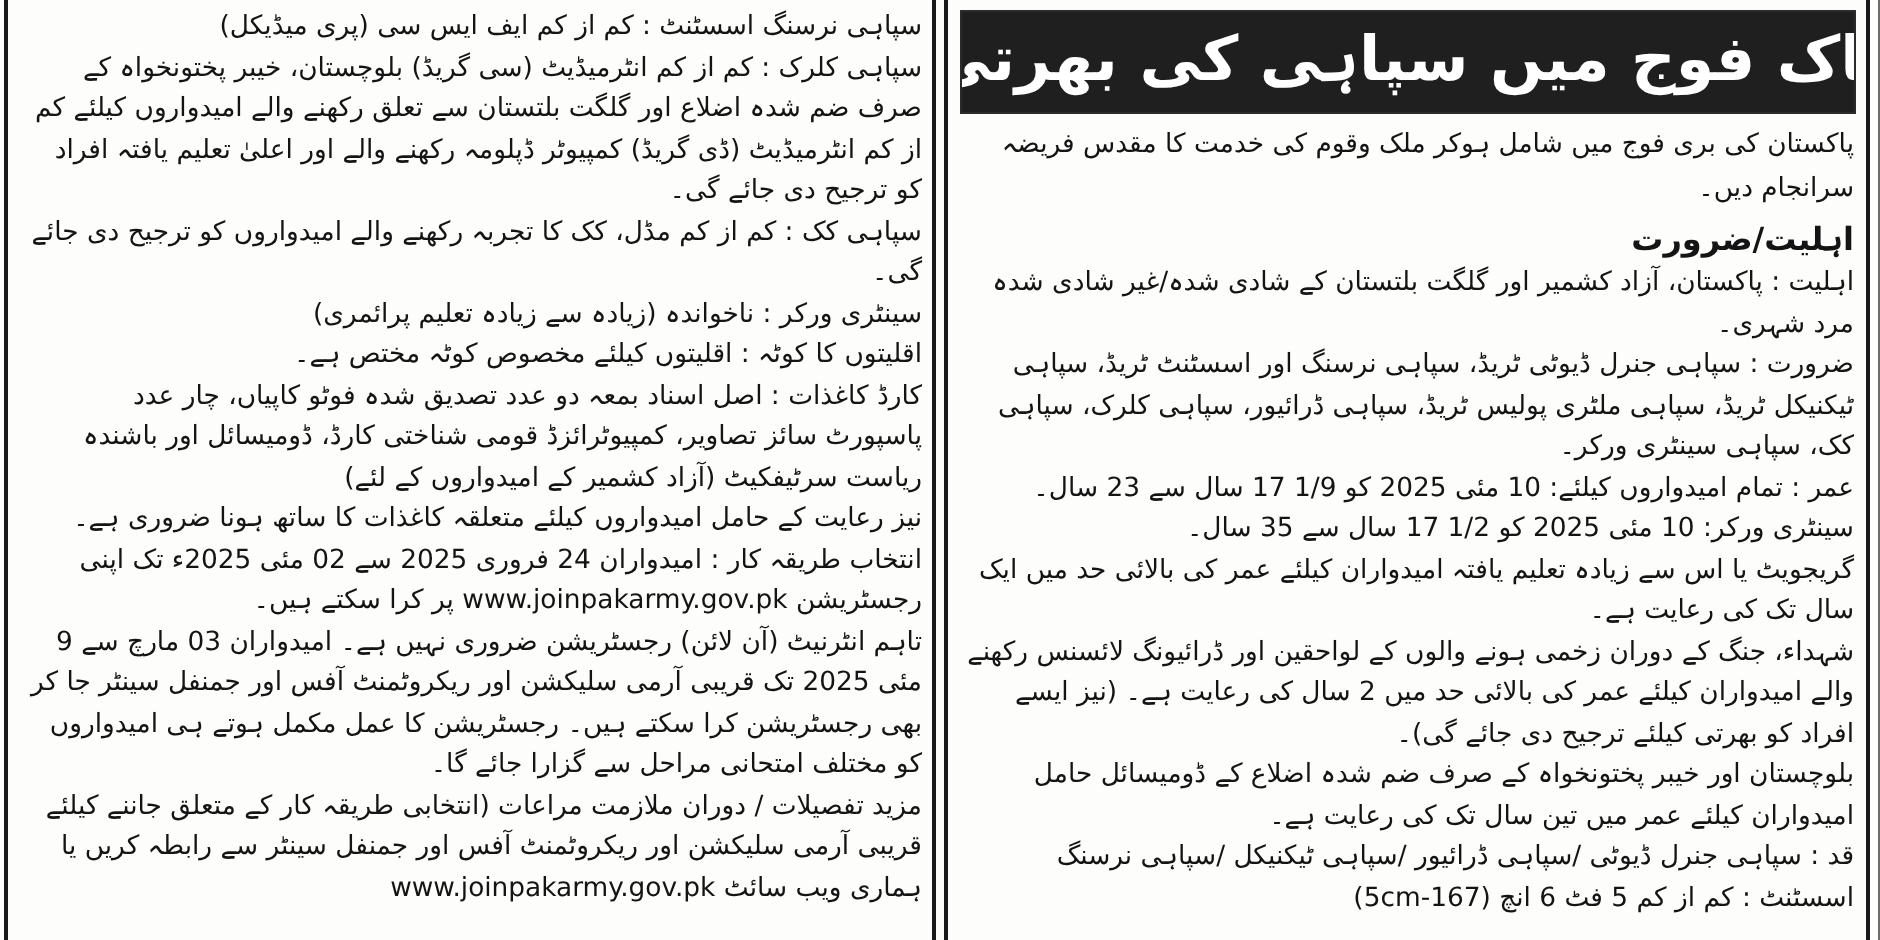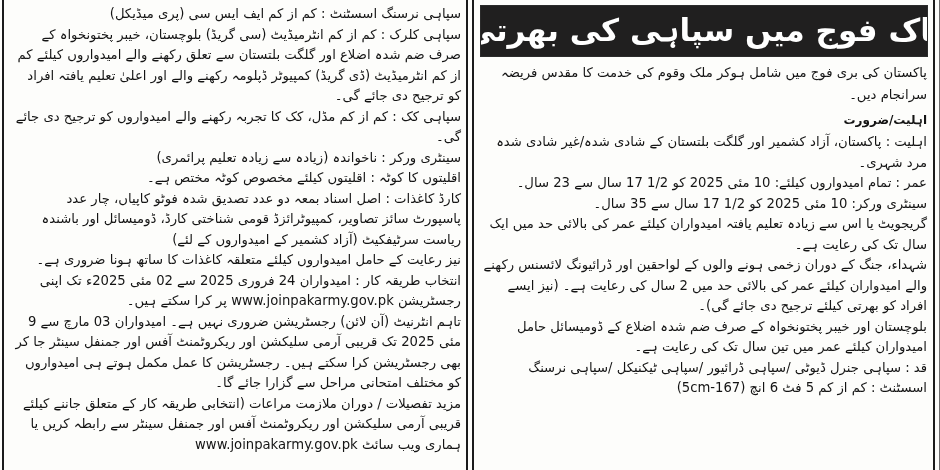--- a/index.html
+++ b/index.html
@@ -86,21 +86,21 @@
     padding: 0 5px 0 7px;
   }
   .body-text p {
     margin: 0;
     padding: 0;
   }
   .lead p { line-height: 22px; }
 
   .section-head {
     font-weight: 700;
-    font-size: 12px;
+    font-size: 16px;
     line-height: 22px;
     margin-top: 3px;
     margin-bottom: 1px;
     letter-spacing: -0.2px;
     text-align: right;
   }
 </style>
 </head>
 <body>
 
@@ -122,21 +122,22 @@
     </div>
 
     <div class="body-text lead" style="margin-top:5px;">
       <p>پاکستان کی بری فوج میں شامل ہوکر ملک وقوم کی خدمت کا مقدس فریضہ سرانجام دیں۔</p>
     </div>
 
     <div class="section-head body-text">اہلیت/ضرورت</div>
 
     <div class="body-text">
       <p>اہلیت : پاکستان، آزاد کشمیر اور گلگت بلتستان کے شادی شدہ/غیر شادی شدہ مرد شہری۔</p>
-      <p>عمر : تمام امیدواروں کیلئے: 10 مئی 2025 کو 1/2 17 سال سے 23 سال۔</p>
+      <p>ضرورت : سپاہی جنرل ڈیوٹی ٹریڈ، سپاہی نرسنگ اور اسسٹنٹ ٹریڈ، سپاہی ٹیکنیکل ٹریڈ، سپاہی ملٹری پولیس ٹریڈ، سپاہی ڈرائیور، سپاہی کلرک، سپاہی کک، سپاہی سینٹری ورکر۔</p>
+      <p>عمر : تمام امیدواروں کیلئے: 10 مئی 2025 کو 1/9 17 سال سے 23 سال۔</p>
       <p>سینٹری ورکر: 10 مئی 2025 کو 1/2 17 سال سے 35 سال۔</p>
       <p>گریجویٹ یا اس سے زیادہ تعلیم یافتہ امیدواران کیلئے عمر کی بالائی حد میں ایک سال تک کی رعایت ہے۔</p>
       <p>شہداء، جنگ کے دوران زخمی ہونے والوں کے لواحقین اور ڈرائیونگ لائسنس رکھنے والے امیدواران کیلئے عمر کی بالائی حد میں 2 سال کی رعایت ہے۔ (نیز ایسے افراد کو بھرتی کیلئے ترجیح دی جائے گی)۔</p>
       <p>بلوچستان اور خیبر پختونخواہ کے صرف ضم شدہ اضلاع کے ڈومیسائل حامل امیدواران کیلئے عمر میں تین سال تک کی رعایت ہے۔</p>
       <p>قد : سپاہی جنرل ڈیوٹی /سپاہی ڈرائیور /سپاہی ٹیکنیکل /سپاہی نرسنگ اسسٹنٹ : کم از کم 5 فٹ 6 انچ (167-5cm)</p>
 
     </div>
 
   </div>
 

